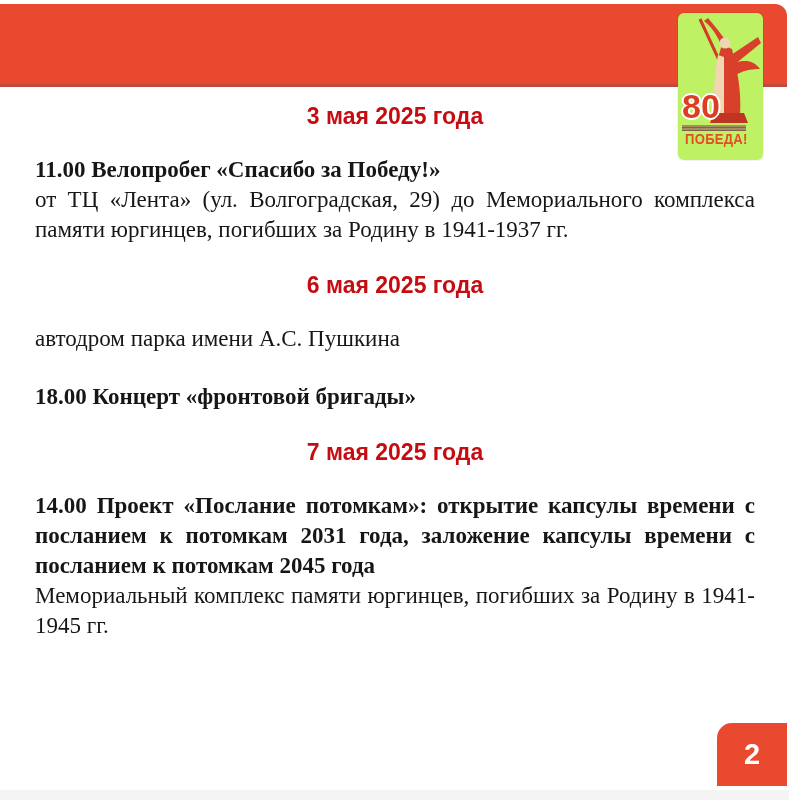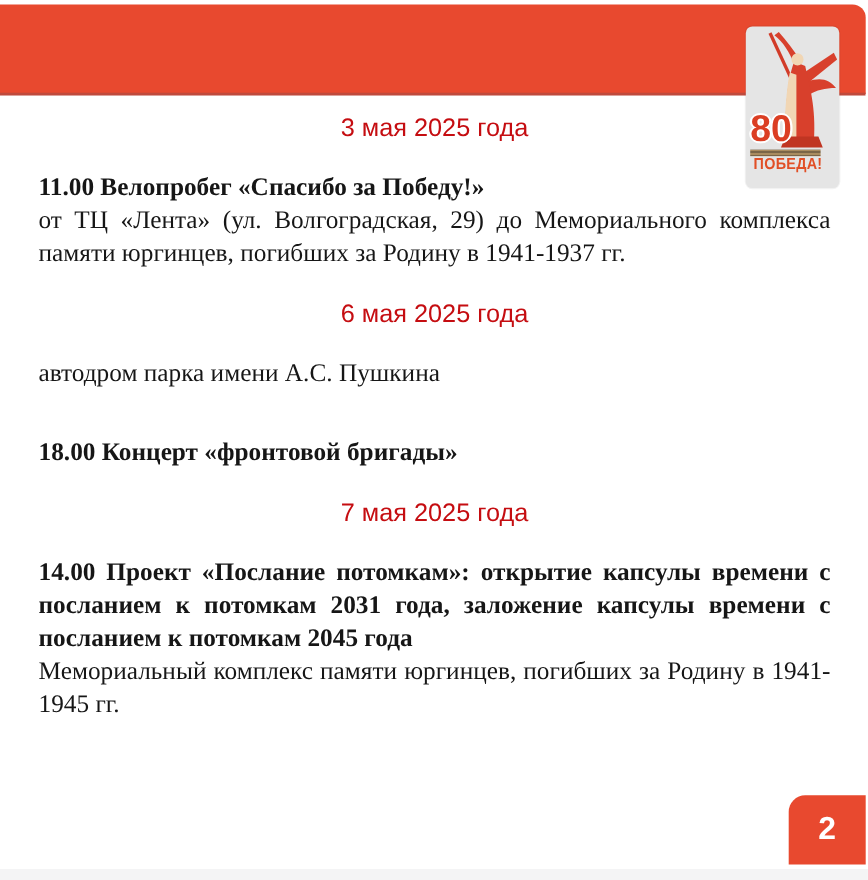--- a/index.html
+++ b/index.html
@@ -10,22 +10,22 @@
   }
   
   .red-bar{
     position:absolute;left:0;top:4px;right:2px;height:80px;
     background:#e8492f;
     border-bottom:3px solid #bf4a3d;
     border-top-right-radius:12px;
   }
   
   .logo-box{
-    position:absolute;left:678px;top:24px;width:85px;height:147px;
-    background:#e5e5e5;border-radius:6px;
+    position:absolute;left:678px;top:13px;width:85px;height:147px;
+    background:#bef264;border-radius:6px;
     box-shadow:0 0 0 1px rgba(0,0,0,0.05);
     z-index:3;
   }
   .logo-box svg{position:absolute;left:0;top:2px;}
   .logo-80{
     position:absolute;left:4px;top:76px;
     font-family:"Liberation Sans", sans-serif;font-weight:bold;
     font-size:34px;line-height:34px;color:#db3e23;
     text-shadow:-2px 0 0 #fff,2px 0 0 #fff,0 -2px 0 #fff,0 2px 0 #fff,
                 -1px -1px 0 #fff,1px 1px 0 #fff,-1px 1px 0 #fff,1px -1px 0 #fff;
@@ -38,26 +38,26 @@
     position:absolute;left:1px;top:119px;width:83px;text-align:center;
     font-family:"Liberation Sans", sans-serif;font-weight:bold;
     font-size:14.5px;line-height:15px;color:#e14f26;letter-spacing:.3px;
     transform:scaleX(.9);transform-origin:center left;white-space:nowrap;
   }
   
   .content{
     position:absolute;left:35px;top:87px;width:720px;z-index:2;
   }
   h2.date-heading{
-    font-family:"Liberation Sans", sans-serif;font-weight:normal;
+    font-family:"Liberation Sans", sans-serif;font-weight:bold;
     font-size:23px;line-height:26px;color:#c50d11;
     text-align:center;margin:27px 0 26px 0;
   }
   .section:first-child h2.date-heading{margin-top:16px;}
-  .event + .event{margin-top:42px;}
+  .event + .event{margin-top:28px;}
   .event p{
     margin:0;font-size:23px;line-height:30px;color:#161616;
     text-align:justify;
   }
   .event p.title{font-weight:bold;}
   
   .page-num-box{
     position:absolute;left:717px;top:723px;width:70px;height:63px;
     background:#e8492f;border-top-left-radius:15px;z-index:4;
     display:flex;align-items:center;justify-content:center;

